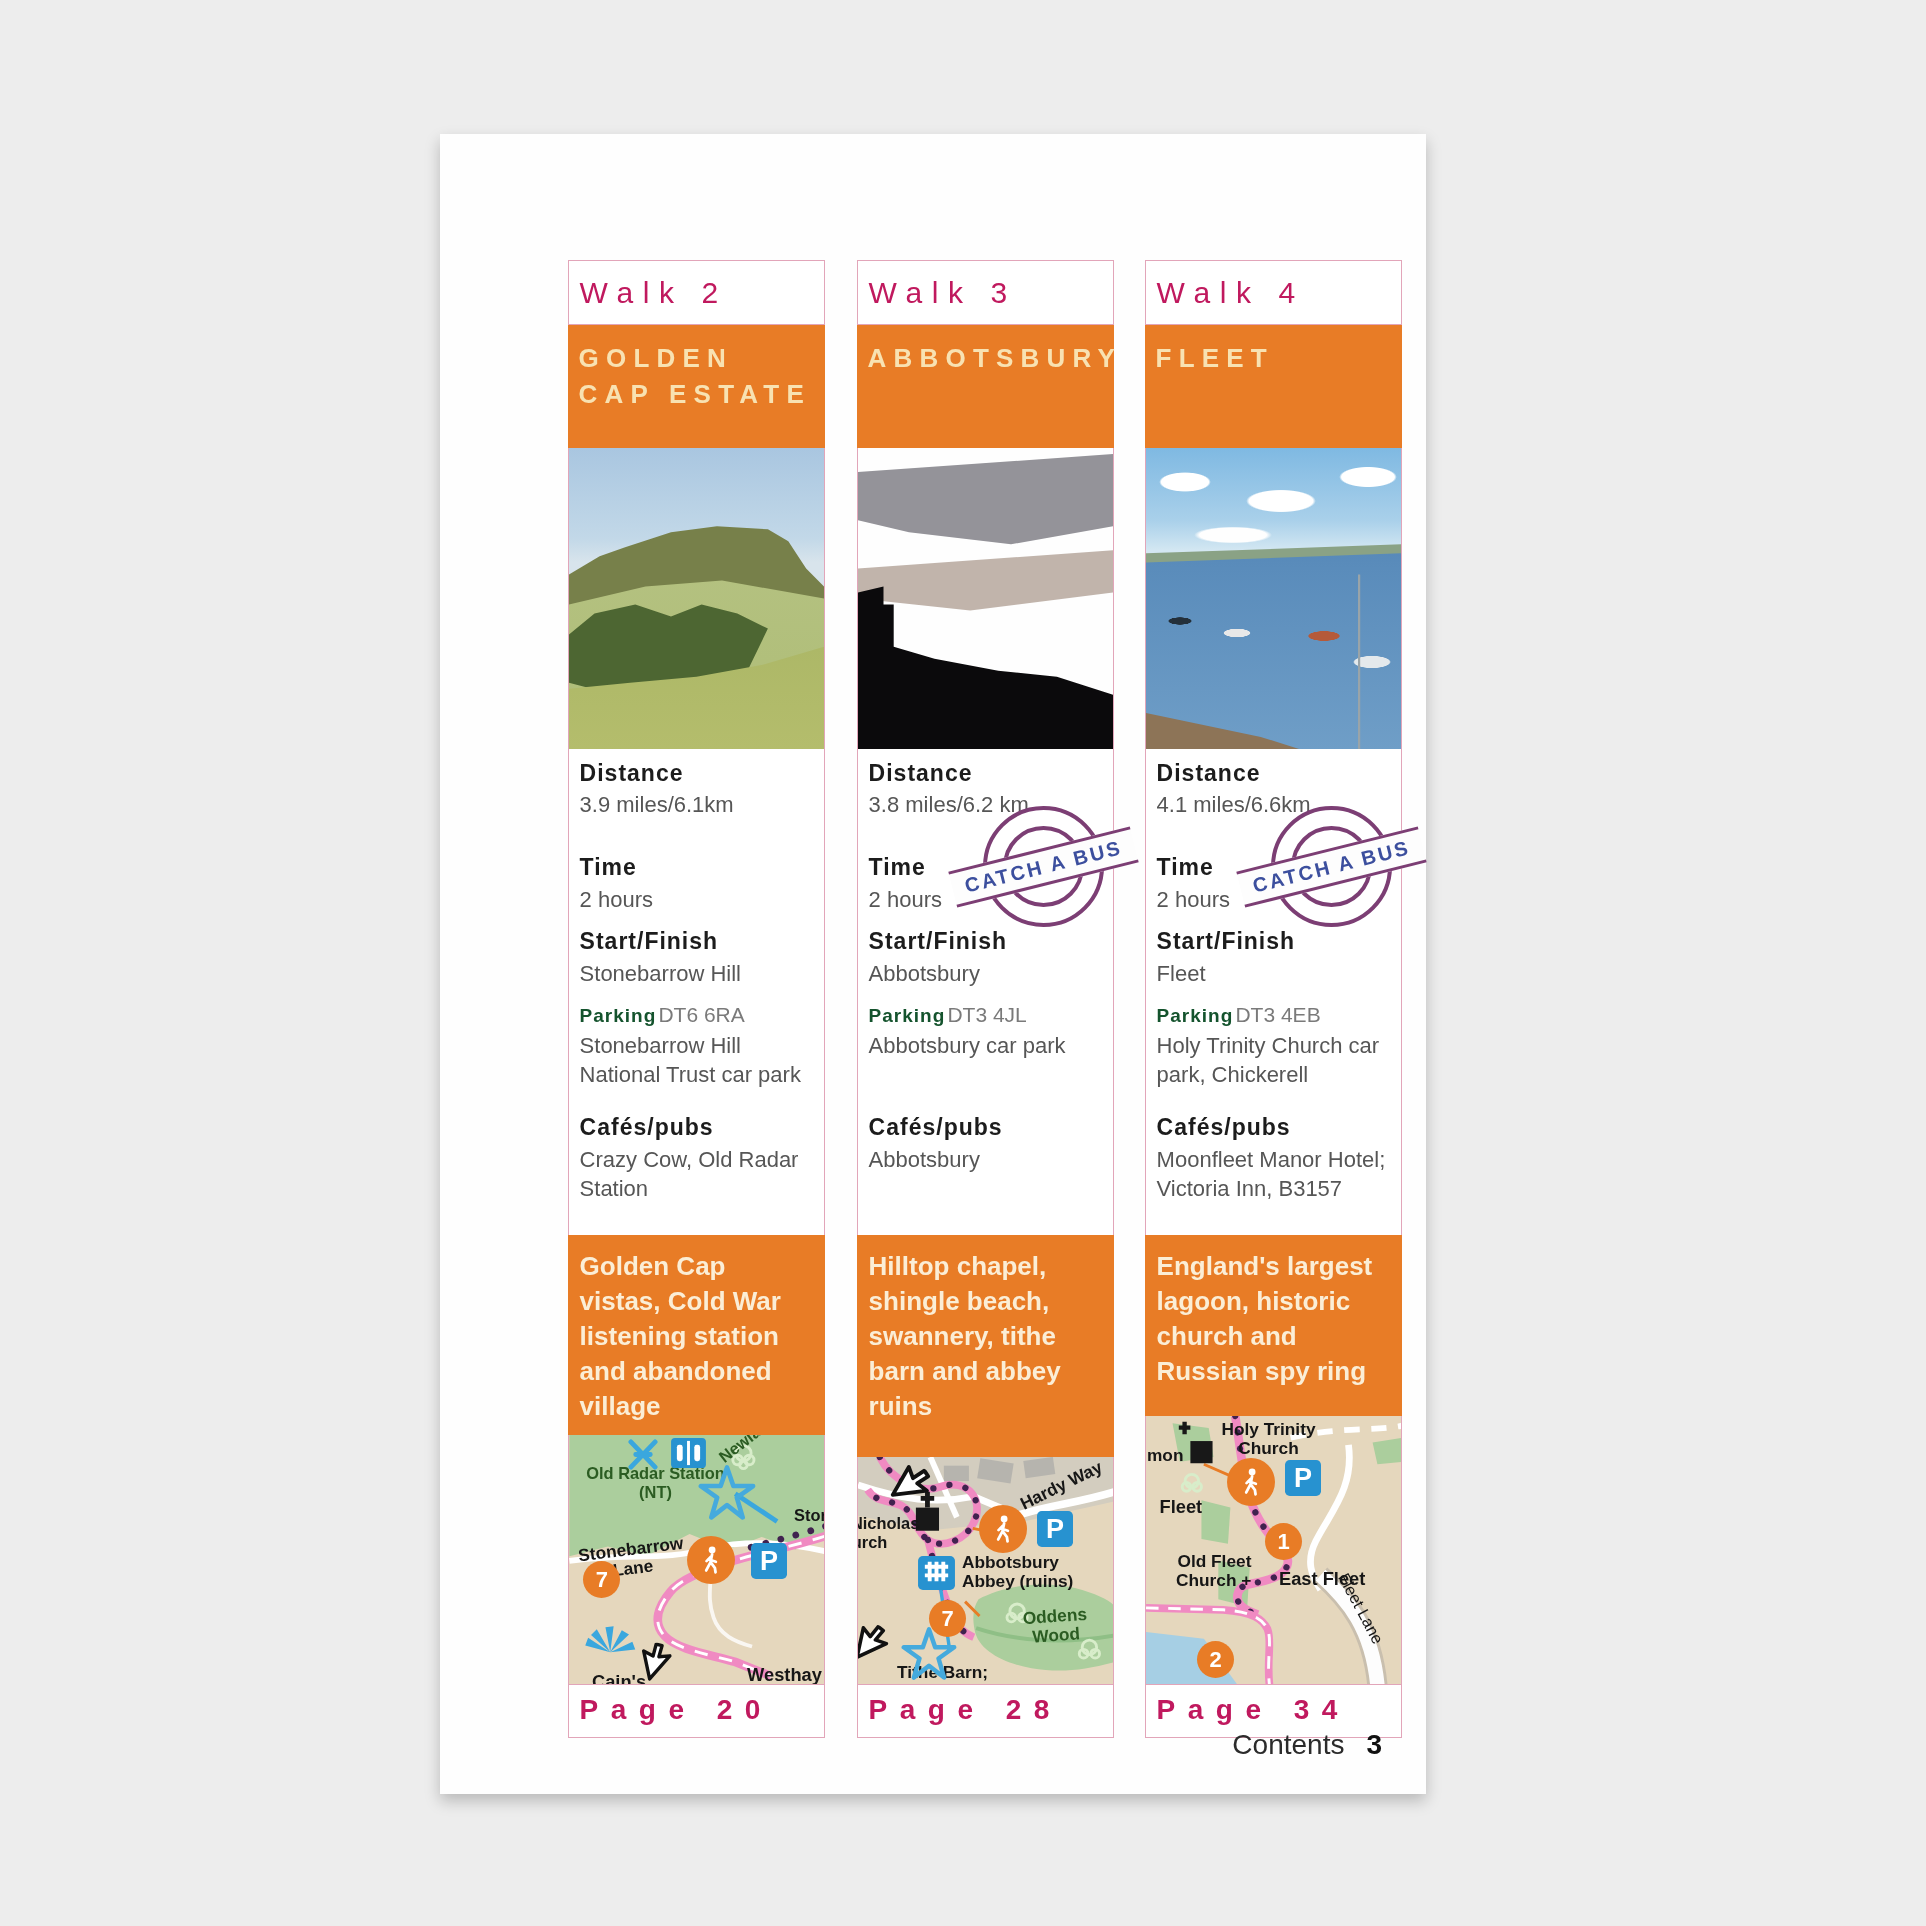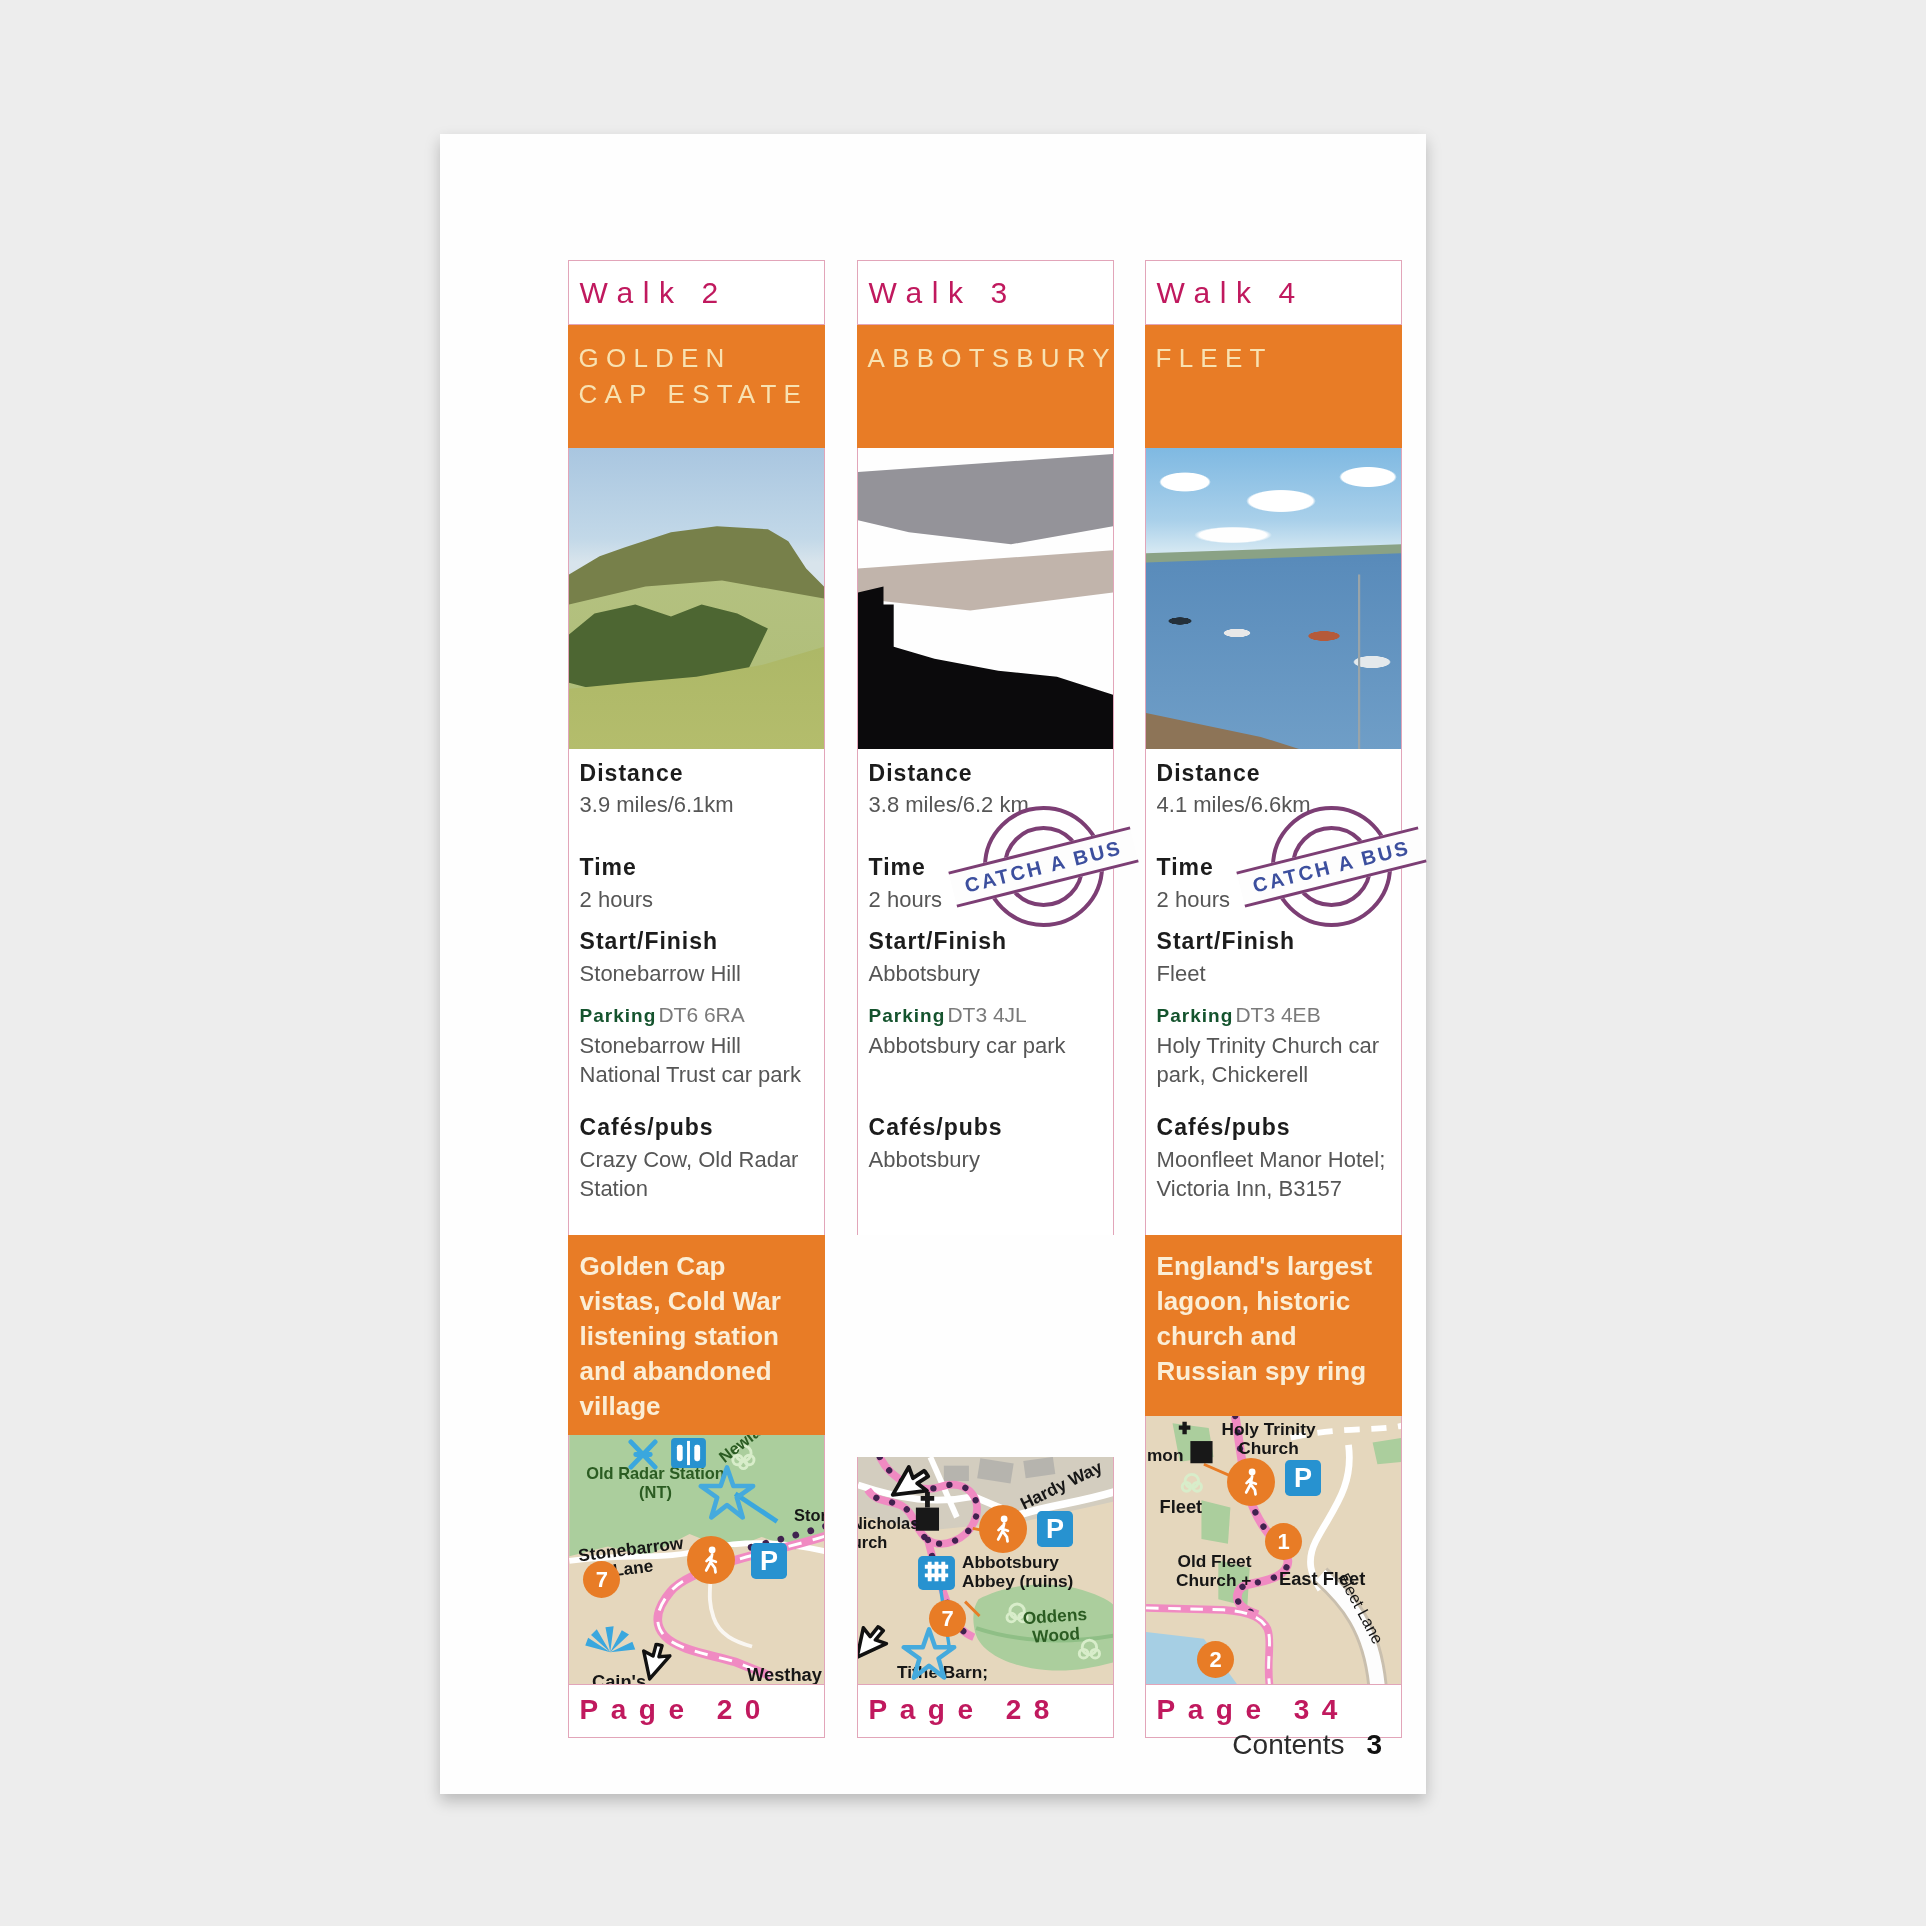--- a/index.html
+++ b/index.html
@@ -6,21 +6,21 @@
   html,body { width:1926px; height:1926px; background:#ededed; font-family:"Liberation Sans", sans-serif; }
   .sheet { position:absolute; left:440px; top:134px; width:986px; height:1660px; background:#fefefe;
            box-shadow:0 6.7px 14.4px rgba(0,0,0,.22); }
   .col { position:absolute; top:90px; width:257px; height:1478px;margin-top:36px; }
   #col1 { left:128px; } #col2 { left:417px; } #col3 { left:705px; }
 
   .walk-header { position:absolute; left:0; top:0; width:257px; height:65px; background:#fff;
                  border:1.4px solid #e2a5b9; color:#c0195e; font-size:30px; letter-spacing:9.6px;
                  line-height:63px; padding-left:10.6px; white-space:nowrap; overflow:hidden; }
   .walk-title { position:absolute; left:0; top:65px; width:257px; height:123px; background:#e87c26;
-                color:#f8e2b2; font-size:26px; font-weight:normal; letter-spacing:7.2px;
+                color:#f8e2b2; font-size:26px; font-weight:bold; letter-spacing:7.2px;
                 padding:15.4px 9.6px 0 10.6px; line-height:36px; }
   .photo { position:absolute; left:0; top:188px; width:257px; height:301px; overflow:hidden;
            border-left:1.4px solid #e2a5b9; border-right:1.4px solid #e2a5b9; }
   .info { position:absolute; left:0; top:489px; width:257px; height:486px; background:#fff;
           border-left:1.4px solid #e2a5b9; border-right:1.4px solid #e2a5b9; padding:0 6.7px 0 10.6px; }
   .irow { position:absolute; left:10.6px; width:236px; }
   .lbl { font-size:23px; font-weight:bold; color:#1c1c1c; letter-spacing:1px; }
   .val { display:block; font-size:22px; color:#565656; line-height:29px; margin-top:3.9px; }
   .lbl-inline { font-size:19px; font-weight:bold; color:#14532d; letter-spacing:1px; }
   .code { font-size:21px; color:#7a7a7a; }
@@ -205,20 +205,21 @@
         <div class="lbl">Cafés/pubs</div>
         <span class="val">Abbotsbury</span>
       </div>
       <div class="stamp">
         <div class="ring"></div>
         <div class="ring2"></div>
         <div class="banner">CATCH A BUS</div>
       </div>
     </div>
 
+    <div class="desc">Hilltop chapel, shingle beach, swannery, tithe barn and abbey ruins</div>
 
     <div class="map">
       <svg class="base" width="257" height="228" viewBox="0 0 533 473">
         <rect x="0" y="0" width="533" height="473" fill="#e5d7bd"></rect>
         <polygon points="0,0 533,0 533,92 350,132 150,152 0,122" fill="#d3cdbf"></polygon>
         <rect x="250" y="8" width="70" height="42" fill="#b6b4ae" transform="rotate(9 285 29)"></rect>
         <rect x="345" y="4" width="62" height="36" fill="#b6b4ae" transform="rotate(-8 376 22)"></rect>
         <rect x="178" y="18" width="52" height="32" fill="#b6b4ae"></rect>
         <path d="M0,58 C90,88 160,98 240,82 L330,120" stroke="#ffffff" stroke-width="14" fill="none"></path>
         <path d="M150,0 L205,125" stroke="#ffffff" stroke-width="12" fill="none"></path>

